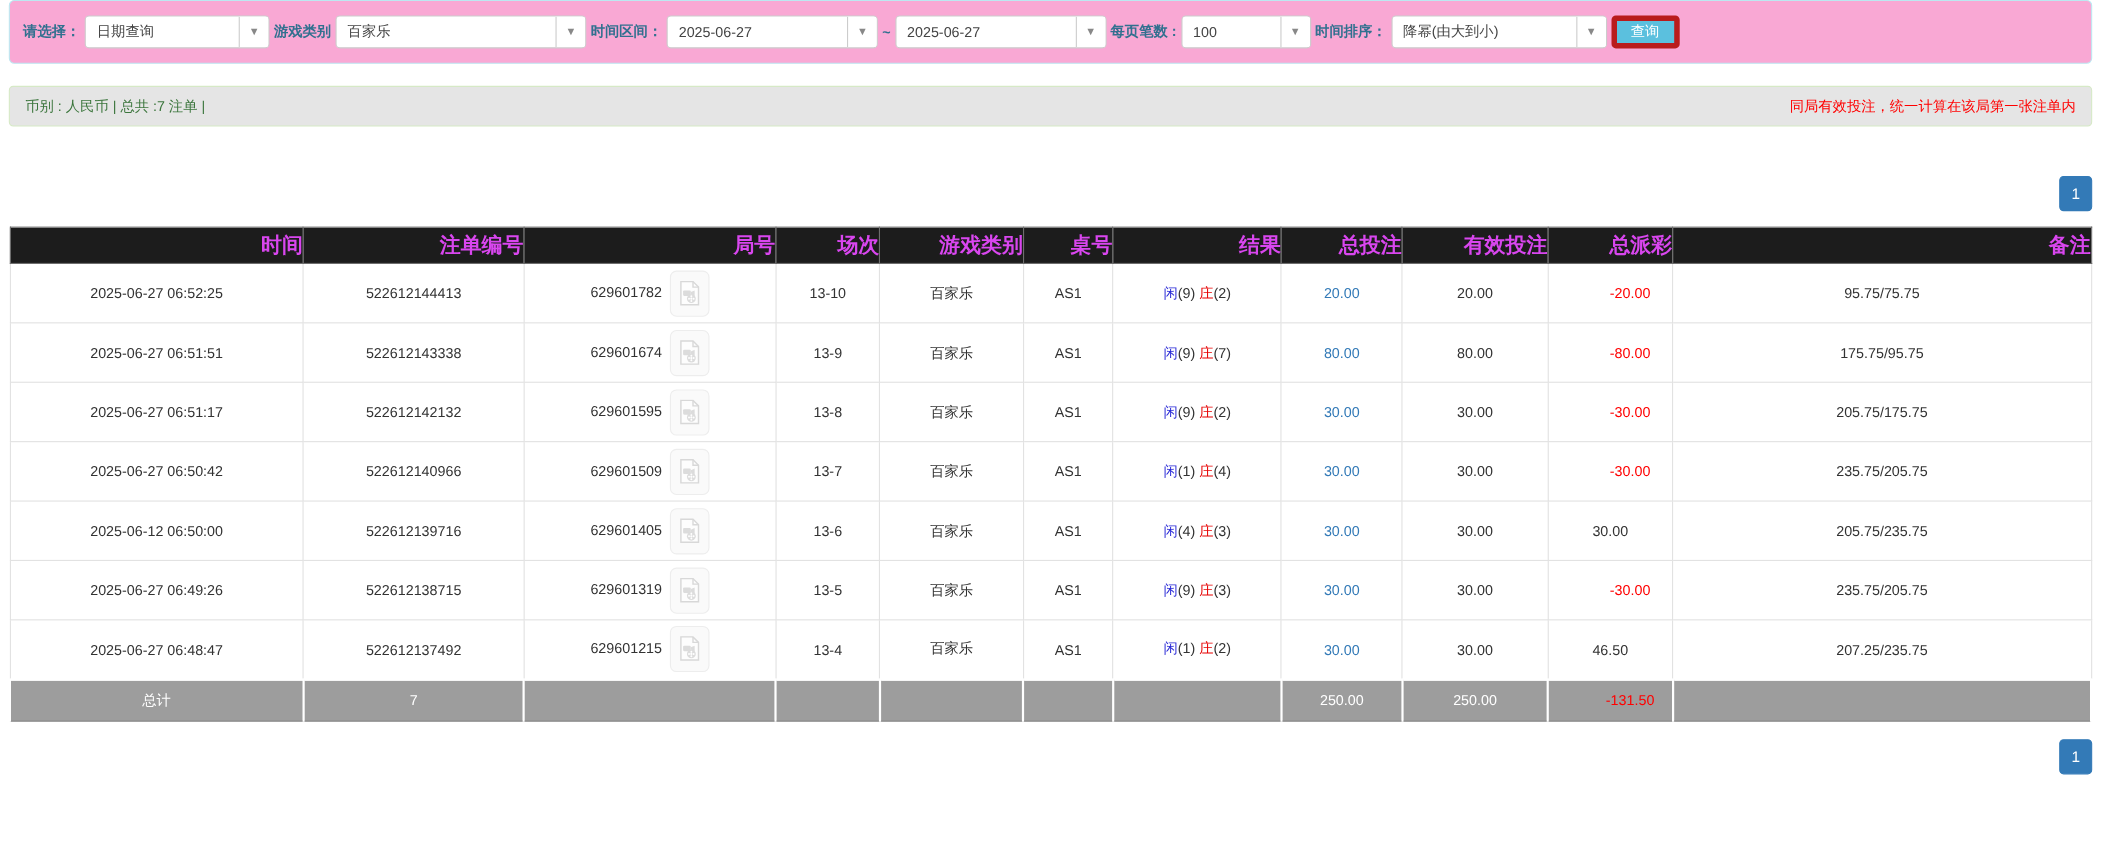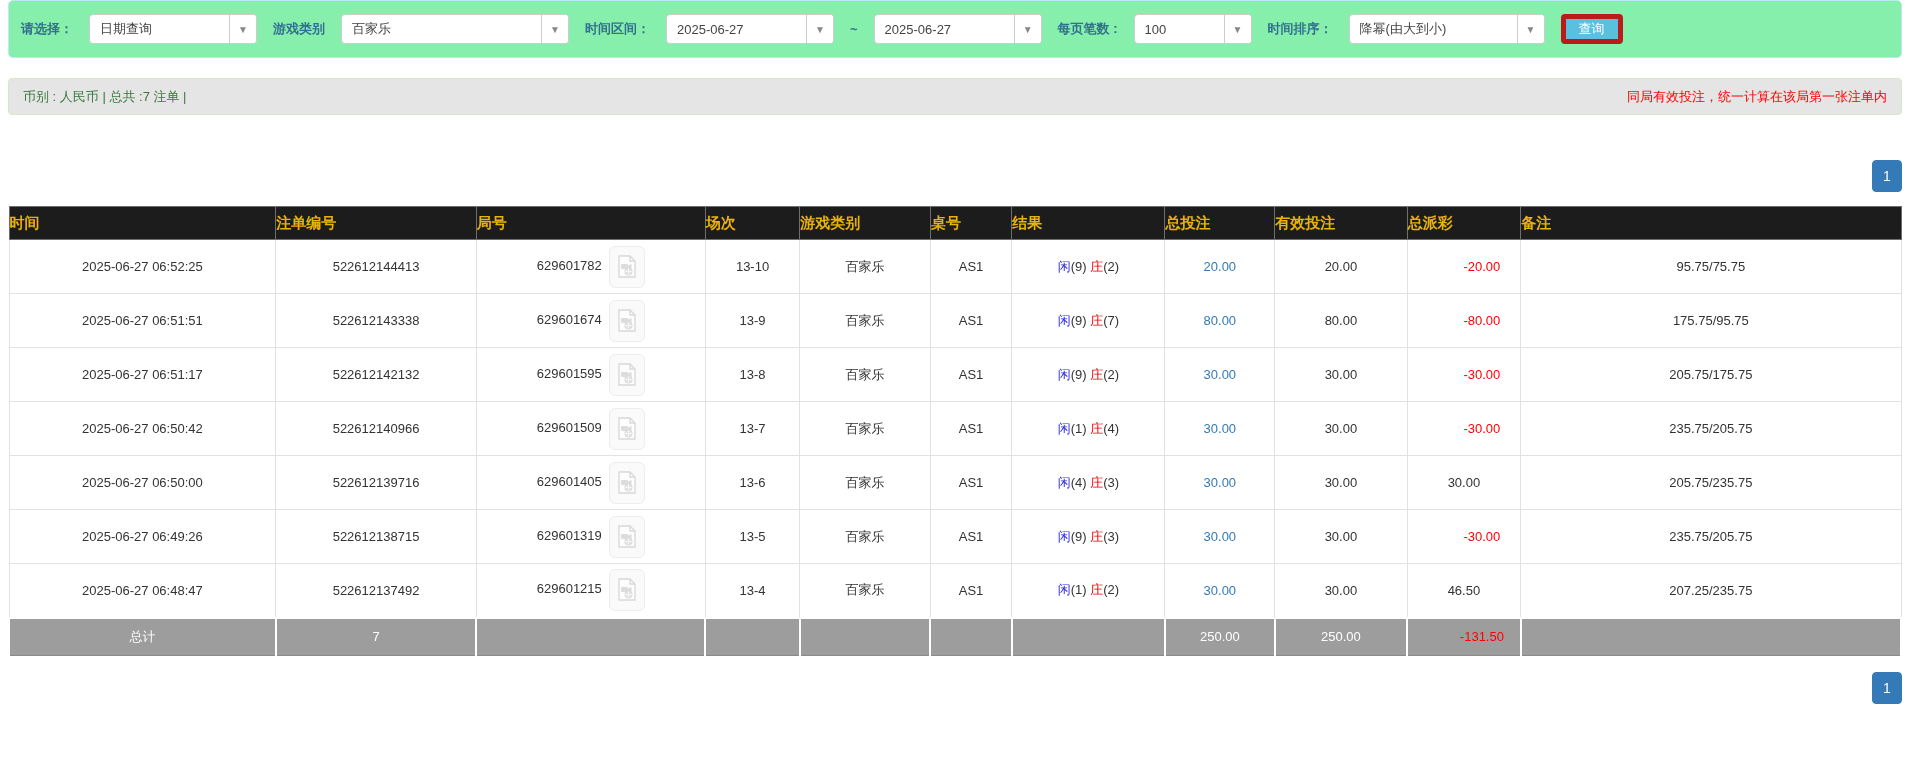--- a/index.html
+++ b/index.html
@@ -3,49 +3,49 @@
 <meta charset="utf-8">
 <style>
   * { box-sizing: border-box; margin: 0; padding: 0; }
   html,body { width:1910px; height:771px; overflow:hidden; background:#fff;
     font-family:"Liberation Sans","DejaVu Sans",sans-serif; font-size:13px; color:#333; }
   .wrap { padding:0 8px; }
 
   .page-title { font-size:22px; font-weight:400; color:#333; padding:10px 4px 12px; }
 
   
-  .filter-bar { background:#86efac; border:1px solid #bce8f1; border-radius:5px;
-    padding:13px 12px; display:flex; align-items:center; gap:16px; height:58px; }
+  .filter-bar { background:#f9a8d4; border:1px solid #bce8f1; border-radius:5px;
+    padding:13px 12px; display:flex; align-items:center; gap:4px; height:58px; }
   .f-label { color:#31708f; font-weight:bold; white-space:nowrap; }
   .sel { display:inline-flex; align-items:stretch; background:#fff; border:1px solid #ccc;
     border-radius:4px; height:30px; overflow:hidden; cursor:pointer; }
   .sel .val { display:flex; align-items:center; padding:0 10px; color:#444; white-space:nowrap; flex:1; }
   .sel .arr { width:27px; display:flex; align-items:center; justify-content:center;
     border-left:1px solid #ccc; color:#888; font-size:10px; background:#fff; }
-  .w1{width:168px}.w2{width:228px}.w3{width:168px}.w4{width:118px}.w5{width:196px}
+  .w1{width:168px}.w2{width:228px}.w3{width:192px}.w4{width:118px}.w5{width:196px}
   .tilde { color:#31708f; font-weight:bold; }
   .btn-query { background:#5bc0de; border:5px solid #b91c1c; color:#fff; border-radius:4px;
     height:30px; padding:0 13px; font-size:13px; cursor:pointer; }
 
   
   .alert-success { margin-top:20px; background:#e5e5e5; border:1px solid #d6e9c6; border-radius:4px;
     color:#3c763d; padding:10px 14px; display:flex; justify-content:space-between; align-items:center; height:37px; }
   .alert-success .notice { color:#f00; }
 
   
   .pager { text-align:right; margin-top:45px; }
   .pager-bottom { margin-top:16px; }
   .page-btn { display:inline-block; background:#337ab7; border:1px solid #337ab7; color:#fff;
     min-width:30px; height:32px; line-height:30px; text-align:center; border-radius:4px;
     font-size:14px; cursor:pointer; padding:0 6px; }
 
   
   table { width:100%; border-collapse:collapse; margin-top:14px; table-layout:fixed; }
-  thead th { background:#1c1c1c; color:#eab308; font-weight:bold; font-size:15px; height:33px;
-    border:1px solid #6e6e6e; text-align:left; }
+  thead th { background:#1c1c1c; color:#d946ef; font-weight:bold; font-size:19px; height:33px;
+    border:1px solid #6e6e6e; text-align:right; }
   tbody td { background:#fff; border:1px solid #e2e2e2; height:54px; text-align:center;
     color:#333; font-size:13px; }
   tbody tr { border-bottom:1px solid #ddd; }
   .link-blue { color:#337ab7; cursor:pointer; }
   .neg { color:#f00 !important;padding-left:36px; }
   .res-player { color:#2929d6; }
   .res-banker { color:#e60000; }
   .video-btn { display:inline-flex; align-items:center; justify-content:center; width:36px; height:42px;
     background:#fafafa; border:1px solid #ededed; border-radius:6px; margin-left:7px;
     vertical-align:middle; cursor:pointer; }
@@ -258,21 +258,21 @@
       <span class="res-player">闲</span><span>(1)</span>
       <span class="res-banker">庄</span><span>(4)</span>
     </td>
     <td class="link-blue">30.00</td>
     <td>30.00</td>
     <td class="neg">-30.00</td>
     <td>235.75/205.75</td>
   </tr>
 
   <tr>
-    <td>2025-06-27 06:50:00</td>
+    <td>2025-06-12 06:50:00</td>
     <td>522612139716</td>
     <td>
       <span>629601405</span><button class="video-btn">
               <svg width="20" height="24" viewBox="0 0 20 24">
                 <path d="M2 1 h11 l5 5 v16 h-16 z" fill="#fdfdfd" stroke="#d8d8d8" stroke-width="1.3"></path>
                 <path d="M13 1 v5 h5" fill="none" stroke="#d8d8d8" stroke-width="1.3"></path>
                 <rect x="4" y="9" width="7" height="5" rx="1" fill="#dcdcdc"></rect>
                 <path d="M11 10.5 l3.5 -1.5 v5 l-3.5 -1.5 z" fill="#dcdcdc"></path>
                 <circle cx="11.5" cy="16.5" r="4" fill="#dcdcdc"></circle>
                 <circle cx="11.5" cy="16.5" r="1" fill="#fff"></circle>

